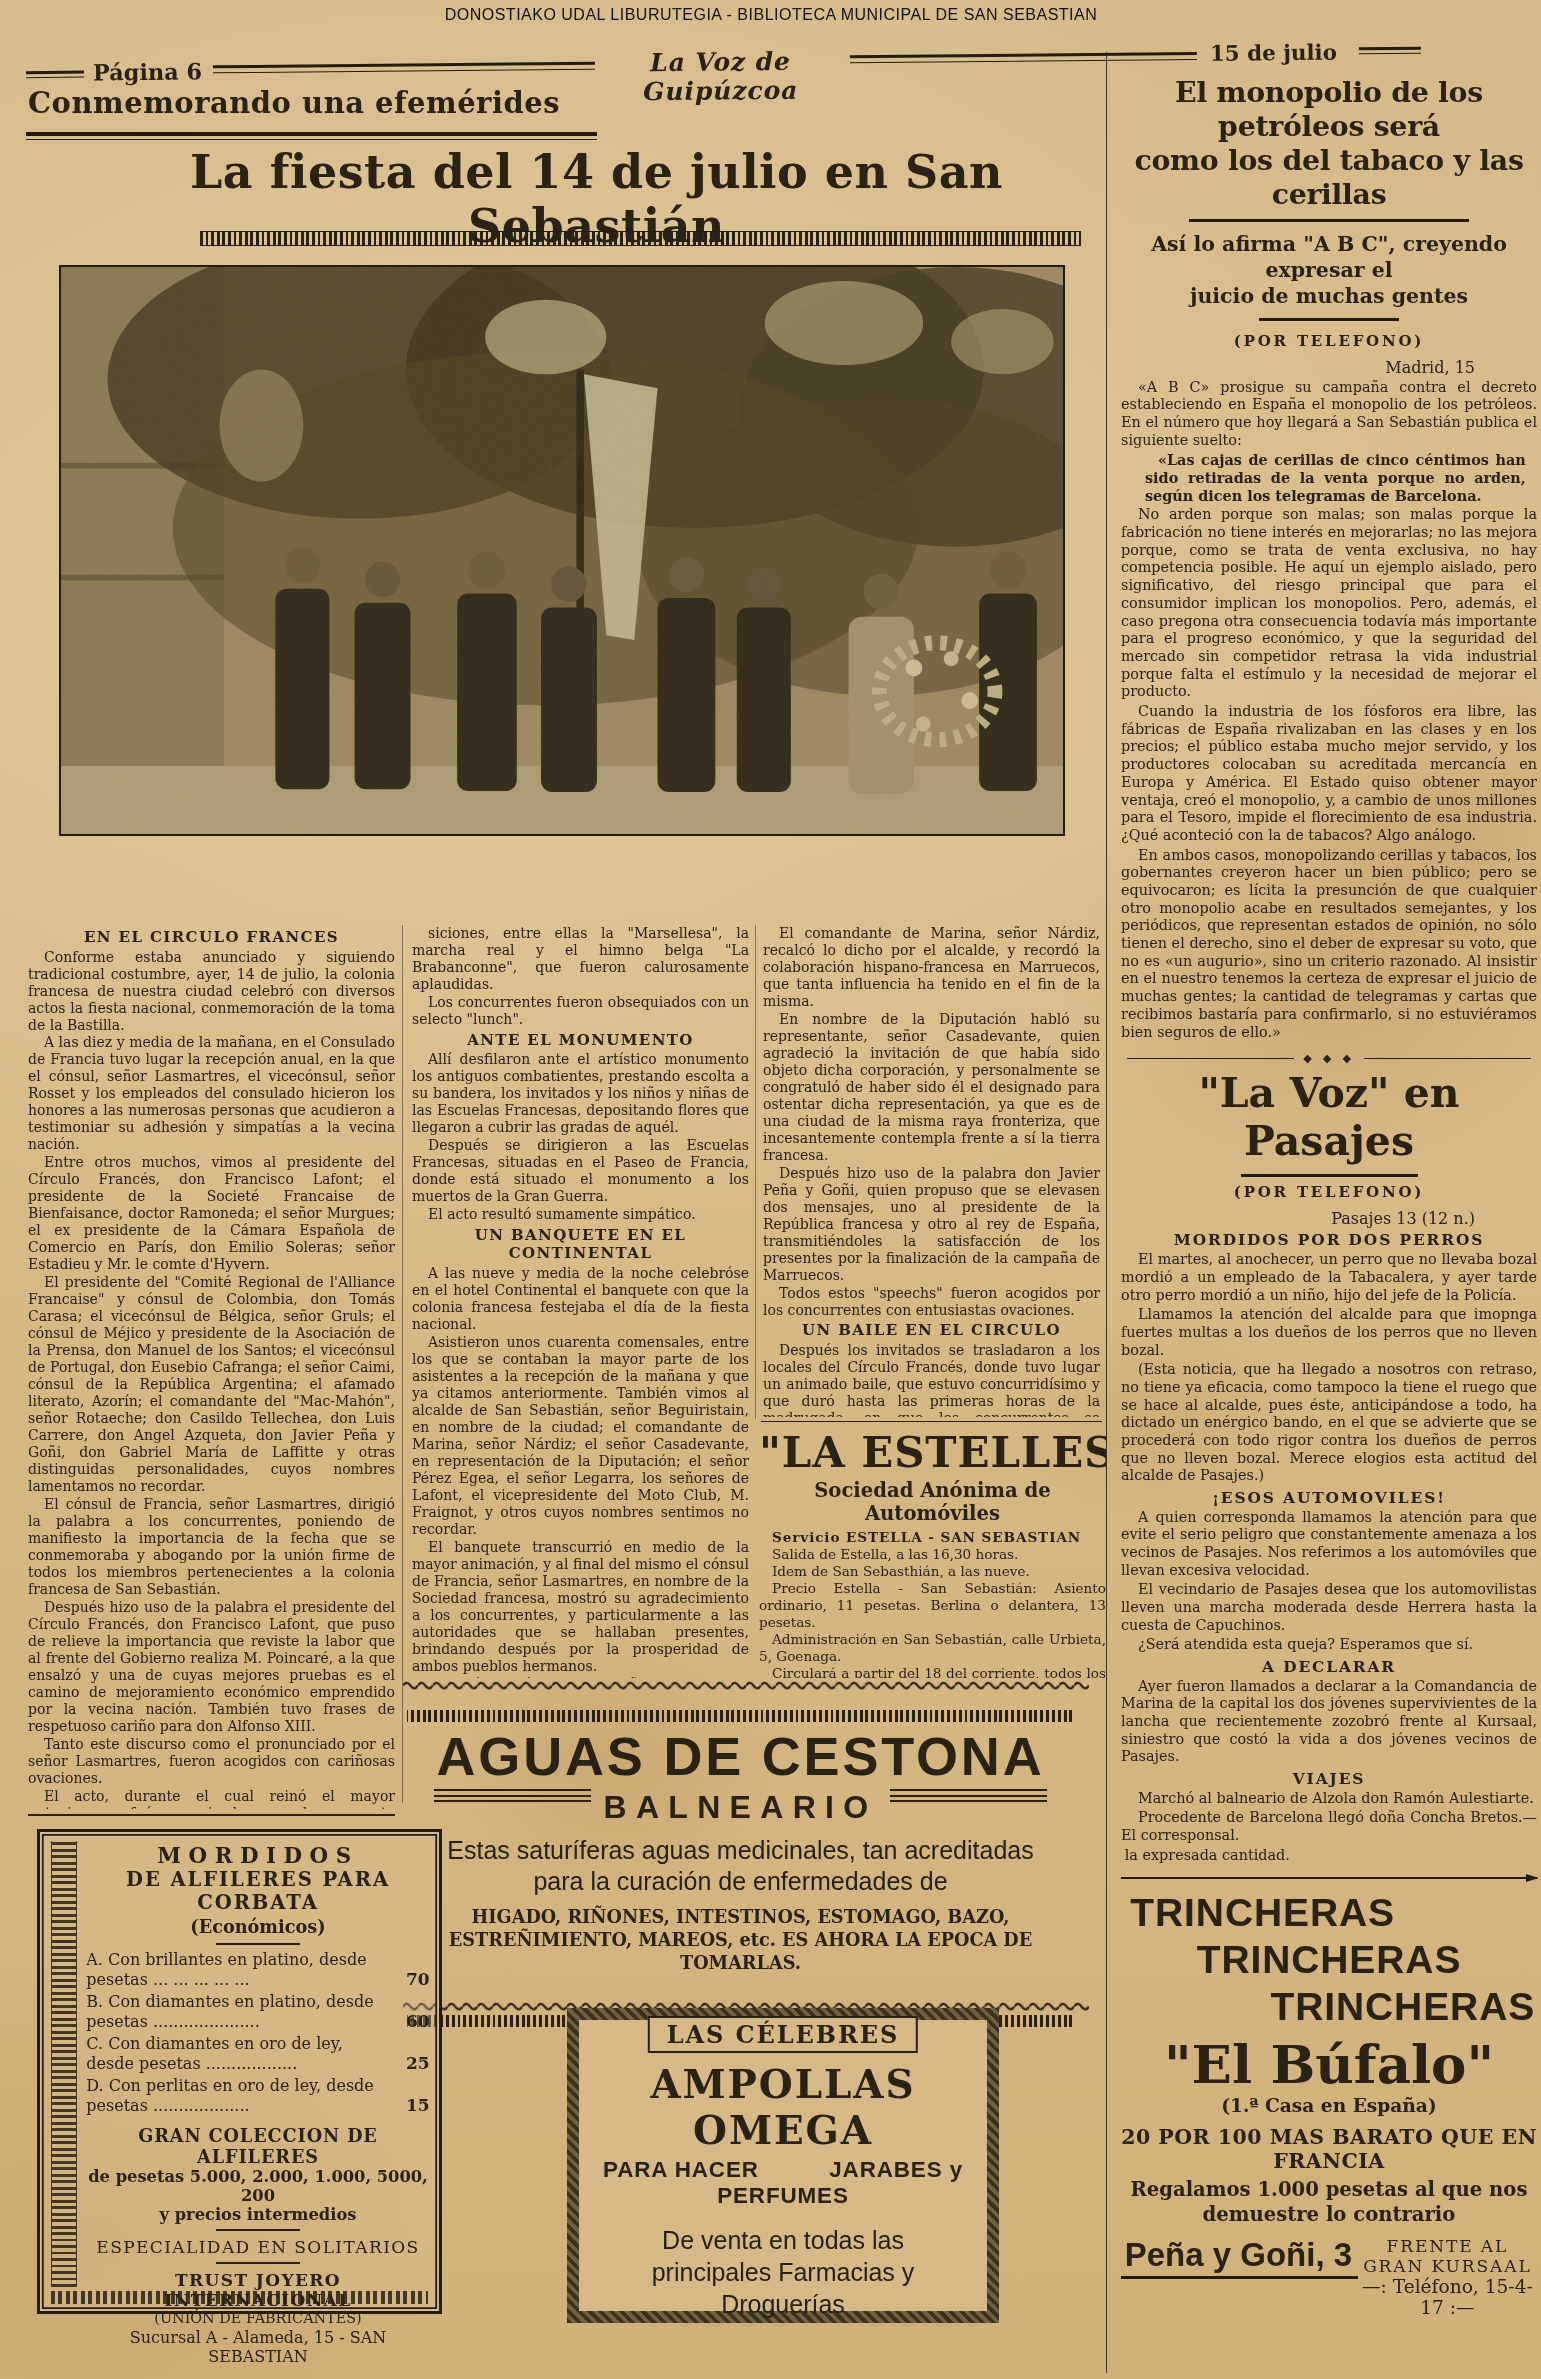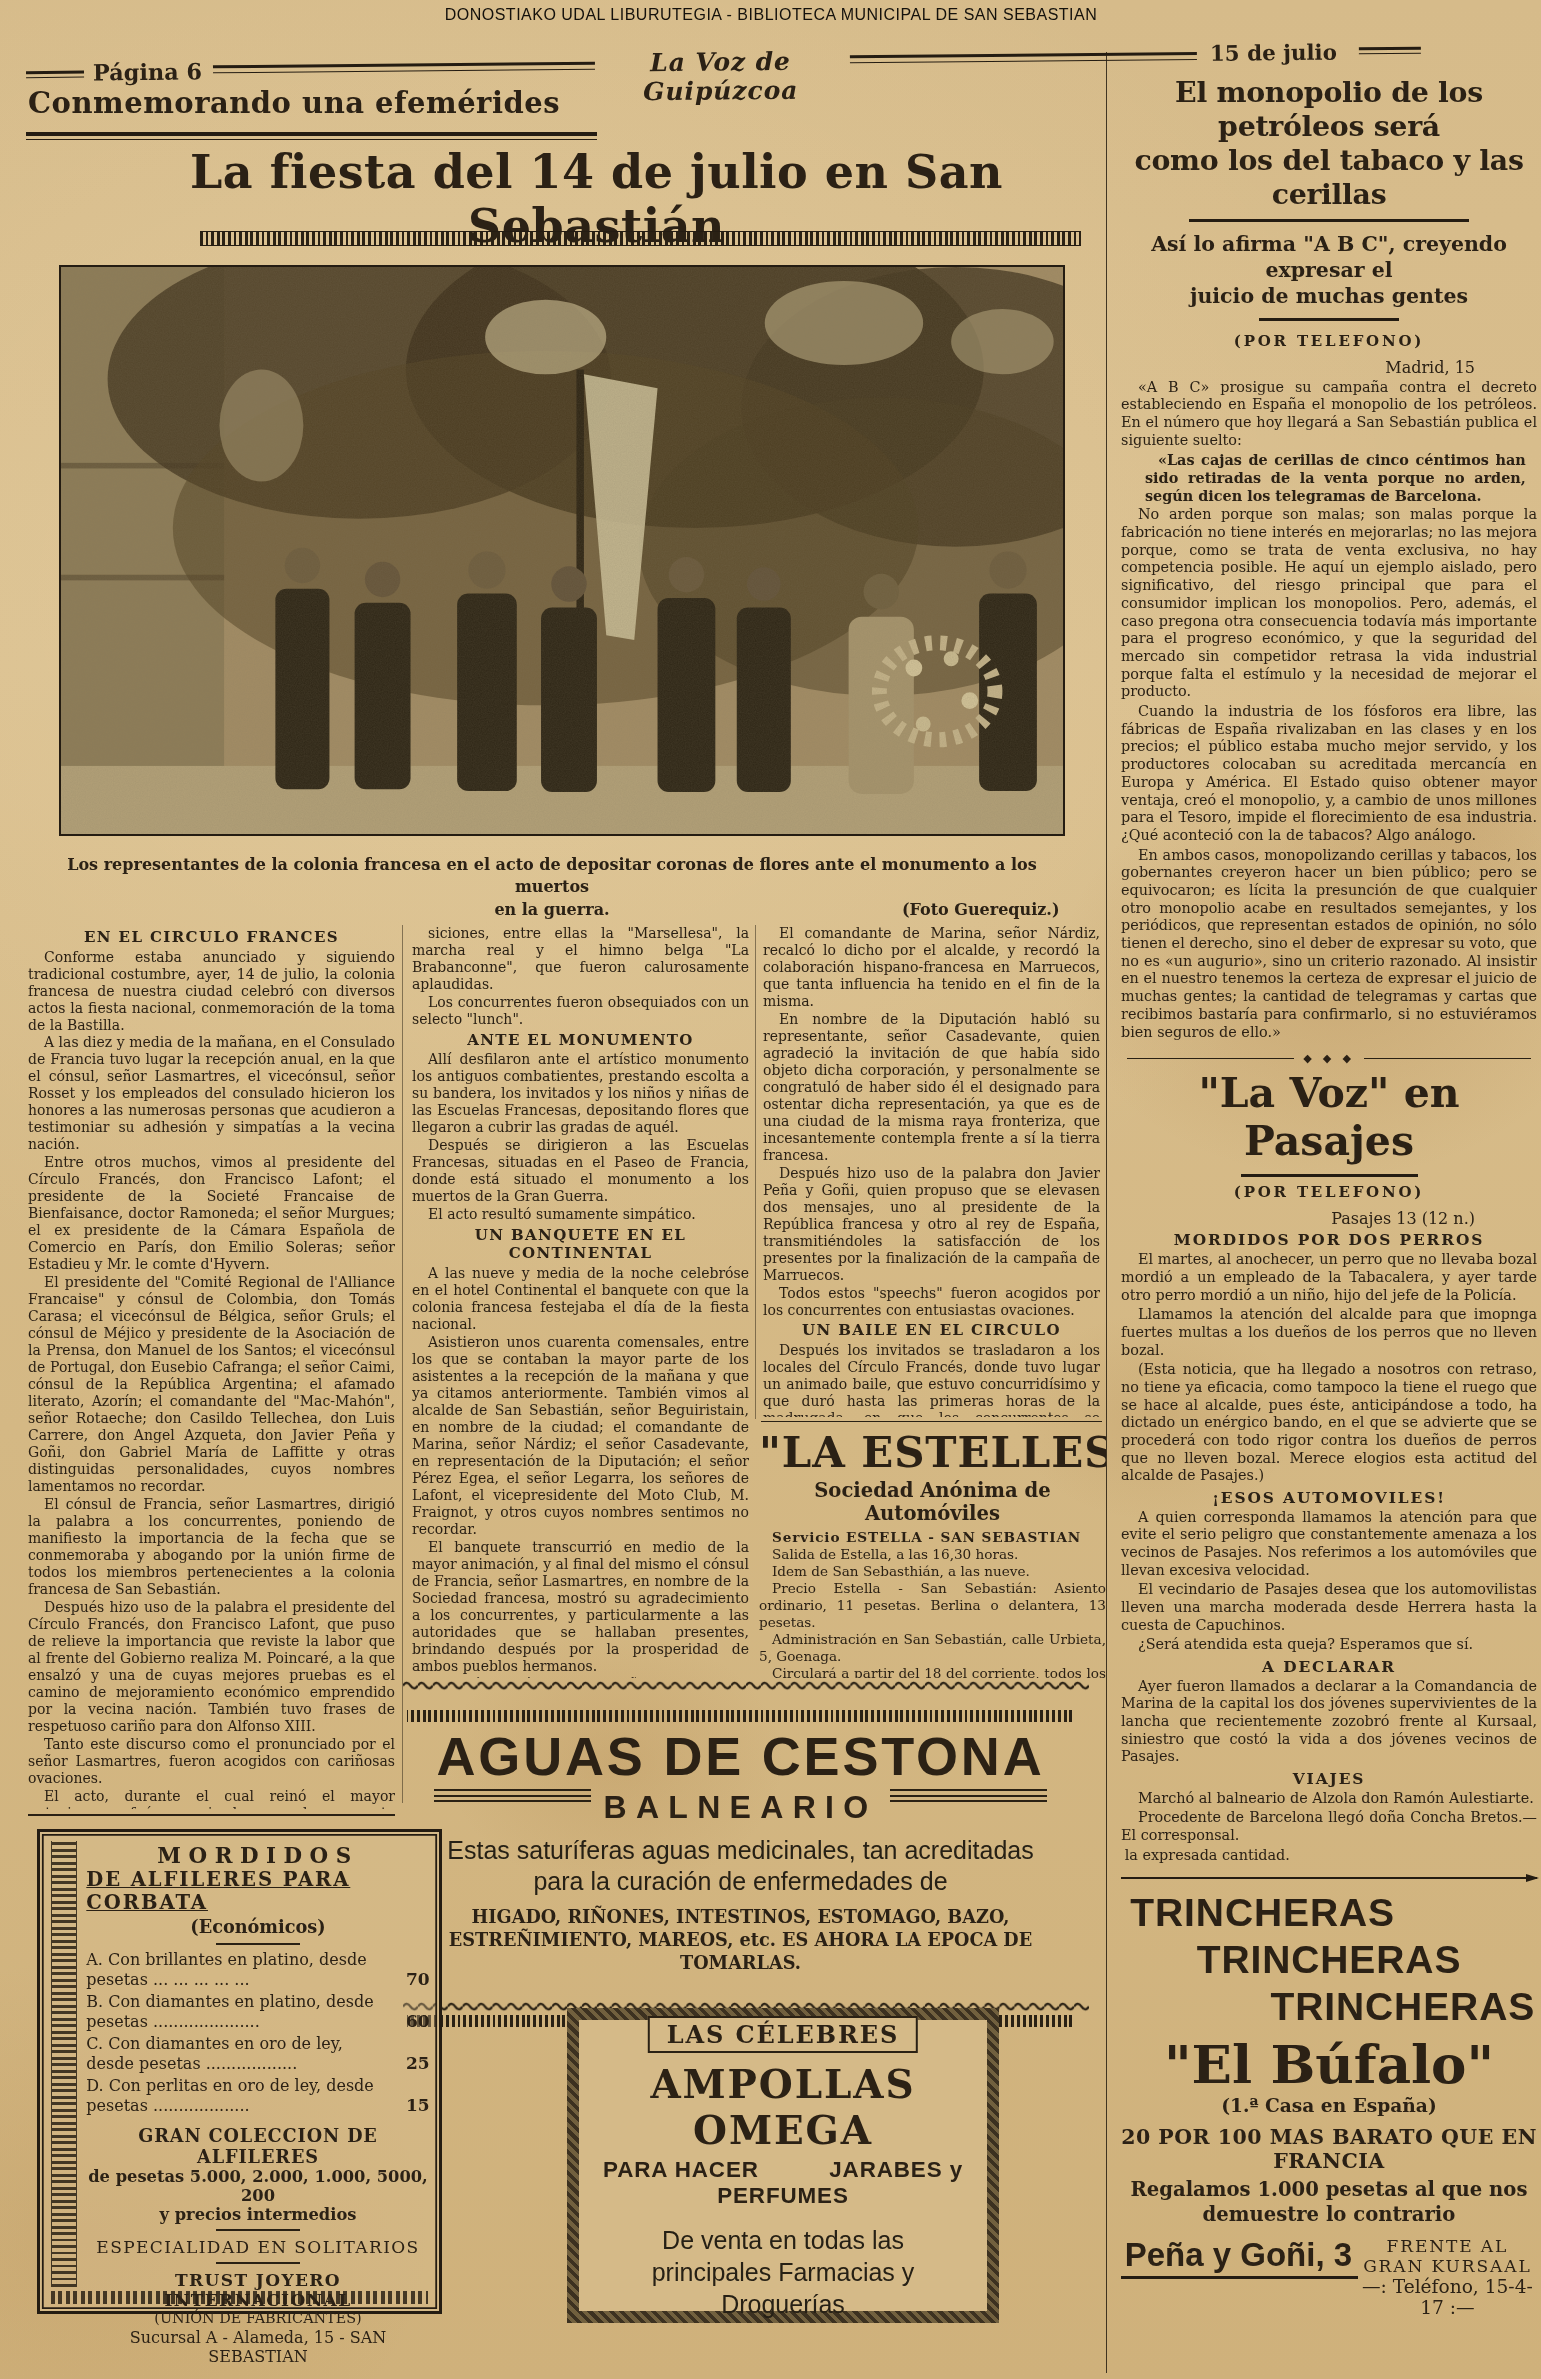--- a/index.html
+++ b/index.html
@@ -91,21 +91,21 @@
   
   #precios{position:absolute;left:37px;top:1829px;width:399px;height:479px;
     border:3.7px solid #241c12;box-shadow:0 0 0 1.9px #d5ba88 inset, 0 0 0 3.7px #241c12 inset;background:rgba(217,193,145,.35);}
   .prec-inner{position:absolute;left:9.3px;top:7.5px;right:9.3px;bottom:7.5px;padding-left:37px;}
   .prec-band{position:absolute;left:11.2px;top:9.3px;bottom:24px;width:24px;
     border-left:1.9px solid #2a2114;border-right:1.9px solid #2a2114;
     background:repeating-linear-gradient(0deg,#2a2114 0 2.8px,rgba(0,0,0,0) 2.8px 6.5px);opacity:.85;}
   .prec-bottom{position:absolute;left:11.2px;right:11.2px;bottom:7.5px;height:13px;
     background:repeating-linear-gradient(90deg,#2a2114 0 3.7px,rgba(0,0,0,0) 3.7px 7.5px);opacity:.85;}
   .prec-t1{text-align:center;font-size:21.4px;font-weight:bold;letter-spacing:7.5px;margin-top:3.7px;}
-  .prec-t2{text-align:left;font-size:19.6px;font-weight:bold;letter-spacing:1.9px;text-decoration:underline;}
+  .prec-t2{text-align:center;font-size:19.6px;font-weight:bold;letter-spacing:1.9px;}
   .prec-t3{text-align:center;font-size:17.7px;font-weight:bold;margin-top:1.9px;}
   .prec-sep{width:84px;border-top:2.8px solid #2a2114;margin:5.6px auto;}
   .prec-item{display:flex;align-items:flex-end;font-size:16px;line-height:19.6px;margin-top:2.8px;}
   .prec-item .lbl{flex:1;}
   .prec-item .prc{width:37px;text-align:right;font-weight:bold;font-size:17px;}
   .prec-gran1{text-align:center;font-size:17.7px;font-weight:bold;letter-spacing:0.9px;margin-top:9.3px;}
   .prec-gran2{text-align:center;font-size:16.3px;font-weight:bold;}
   .prec-gran3{text-align:center;font-size:16.3px;font-weight:bold;}
   .prec-esp{text-align:center;font-size:17px;font-weight:normal;letter-spacing:1.4px;}
   .prec-trust{text-align:center;font-size:17px;font-weight:bold;letter-spacing:1.4px;}
@@ -213,27 +213,20 @@
         <ellipse cx="940" cy="455" rx="62" ry="52" fill="none" stroke="#c4b389" stroke-width="16" stroke-dasharray="7 9"></ellipse>
         <circle cx="915" cy="430" r="9" fill="#d2c398"></circle>
           <circle cx="955" cy="420" r="8" fill="#cabb90"></circle>
         <circle cx="975" cy="465" r="9" fill="#d2c398"></circle>
           <circle cx="925" cy="490" r="8" fill="#cabb90"></circle>
       </g>
       <rect width="1075" height="608" filter="url(#grain)" opacity="0.55"></rect>
     </svg>
   </div>
 
-  <div class="caption">
-    <div>Los representantes de la colonia francesa en el acto de depositar coronas de flores ante el monumento a los muertos</div>
-    <div class="caption-l2">
-      <span>en la guerra.</span>
-      <span class="credit">(Foto Guerequiz.)</span>
-    </div>
-  </div>
 
   <div class="bodycol" id="col1">
     <div class="colhead">EN EL CIRCULO FRANCES</div>
     <p>Conforme estaba anunciado y siguiendo tradicional costumbre, ayer, 14 de julio, la colonia francesa de nuestra ciudad celebró con diversos actos la fiesta nacional, conmemoración de la toma de la Bastilla.</p>
     <p>A las diez y media de la mañana, en el Consulado de Francia tuvo lugar la recepción anual, en la que el cónsul, señor Lasmartres, el vicecónsul, señor Rosset y los empleados del consulado hicieron los honores a las numerosas personas que acudieron a testimoniar su adhesión y simpatías a la vecina nación.</p>
     <p>Entre otros muchos, vimos al presidente del Círculo Francés, don Francisco Lafont; el presidente de la Societé Francaise de Bienfaisance, doctor Ramoneda; el señor Murgues; el ex presidente de la Cámara Española de Comercio en París, don Emilio Soleras; señor Estadieu y Mr. le comte d'Hyvern.</p>
     <p>El presidente del "Comité Regional de l'Alliance Francaise" y cónsul de Colombia, don Tomás Carasa; el vicecónsul de Bélgica, señor Gruls; el cónsul de Méjico y presidente de la Asociación de la Prensa, don Manuel de los Santos; el vicecónsul de Portugal, don Eusebio Cafranga; el señor Caimi, cónsul de la República Argentina; el afamado literato, Azorín; el comandante del "Mac-Mahón", señor Rotaeche; don Casildo Tellechea, don Luis Carrere, don Angel Azqueta, don Javier Peña y Goñi, don Gabriel María de Laffitte y otras distinguidas personalidades, cuyos nombres lamentamos no recordar.</p>
     <p>El cónsul de Francia, señor Lasmartres, dirigió la palabra a los concurrentes, poniendo de manifiesto la importancia de la fecha que se conmemoraba y abogando por la unión firme de todos los miembros pertenecientes a la colonia francesa de San Sebastián.</p>
     <p>Después hizo uso de la palabra el presidente del Círculo Francés, don Francisco Lafont, que puso de relieve la importancia que reviste la labor que al frente del Gobierno realiza M. Poincaré, a la que ensalzó y una de cuyas mejores pruebas es el camino de mejoramiento económico emprendido por la vecina nación. También tuvo frases de respetuoso cariño para don Alfonso XIII.</p>
     <p>Tanto este discurso como el pronunciado por el señor Lasmartres, fueron acogidos con cariñosas ovaciones.</p>

